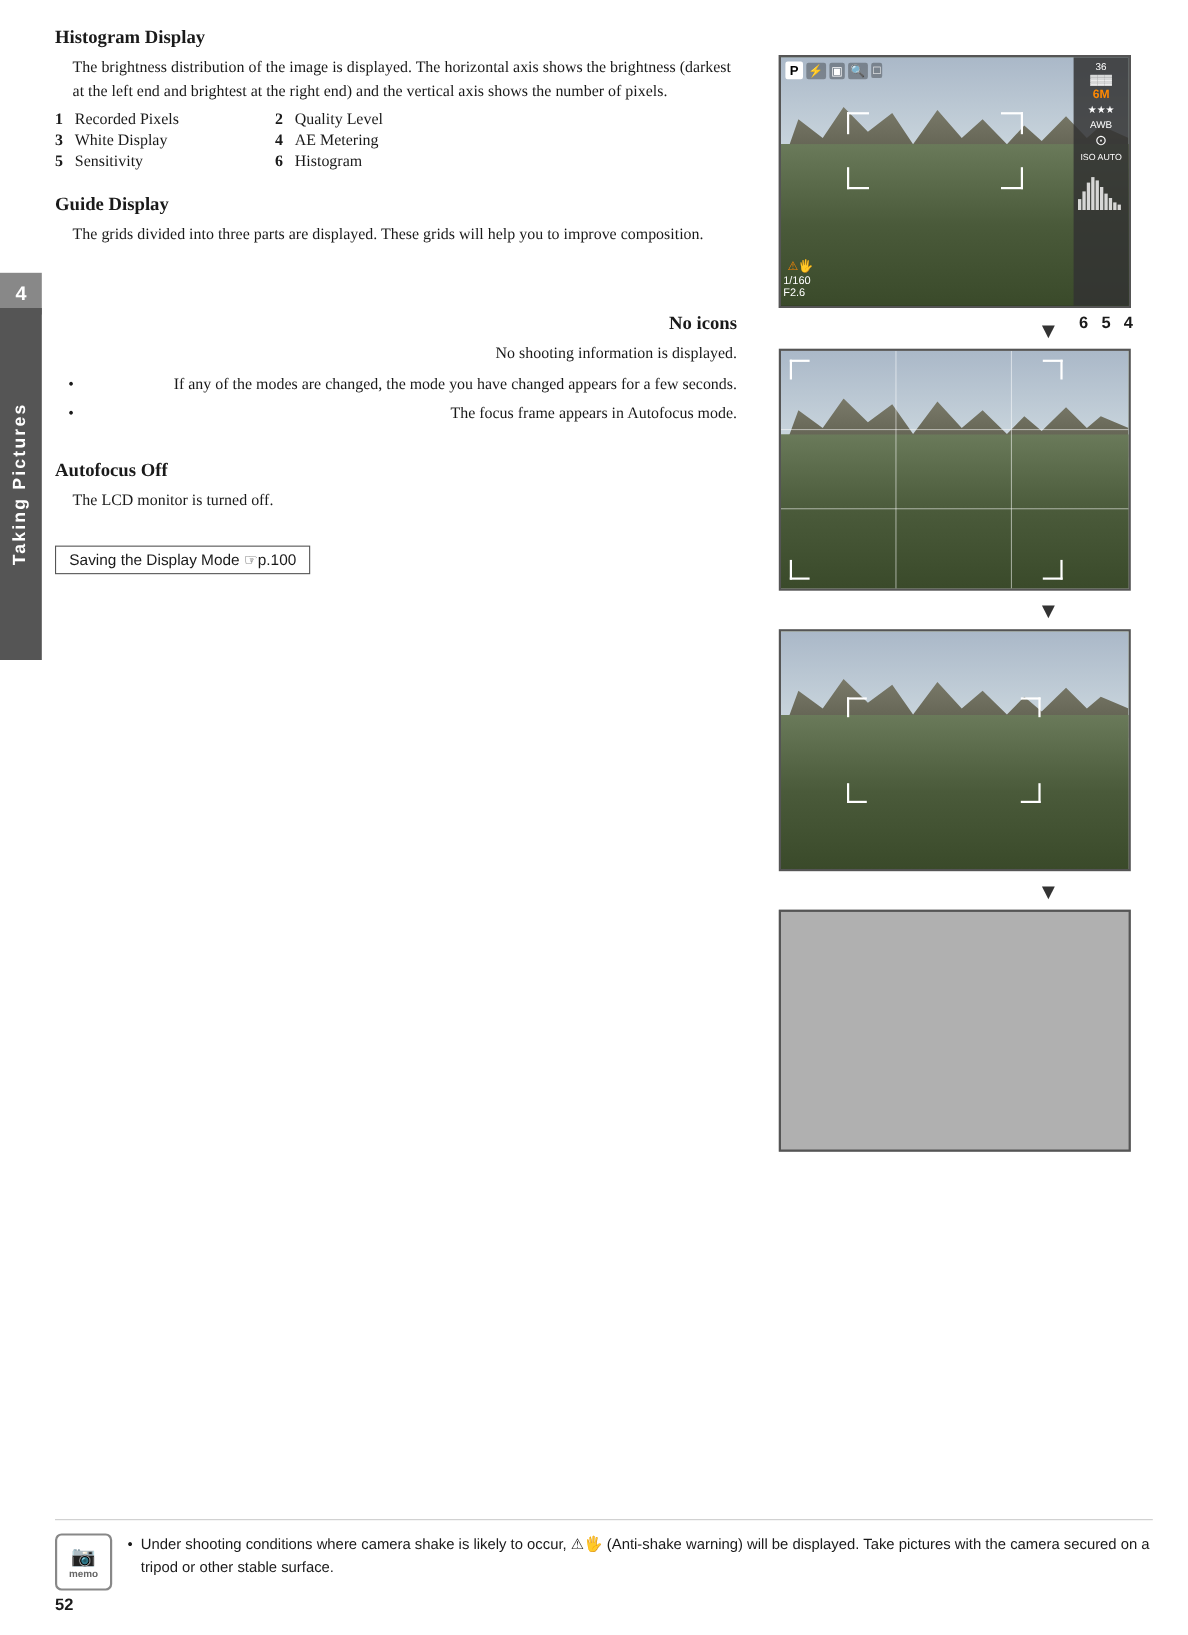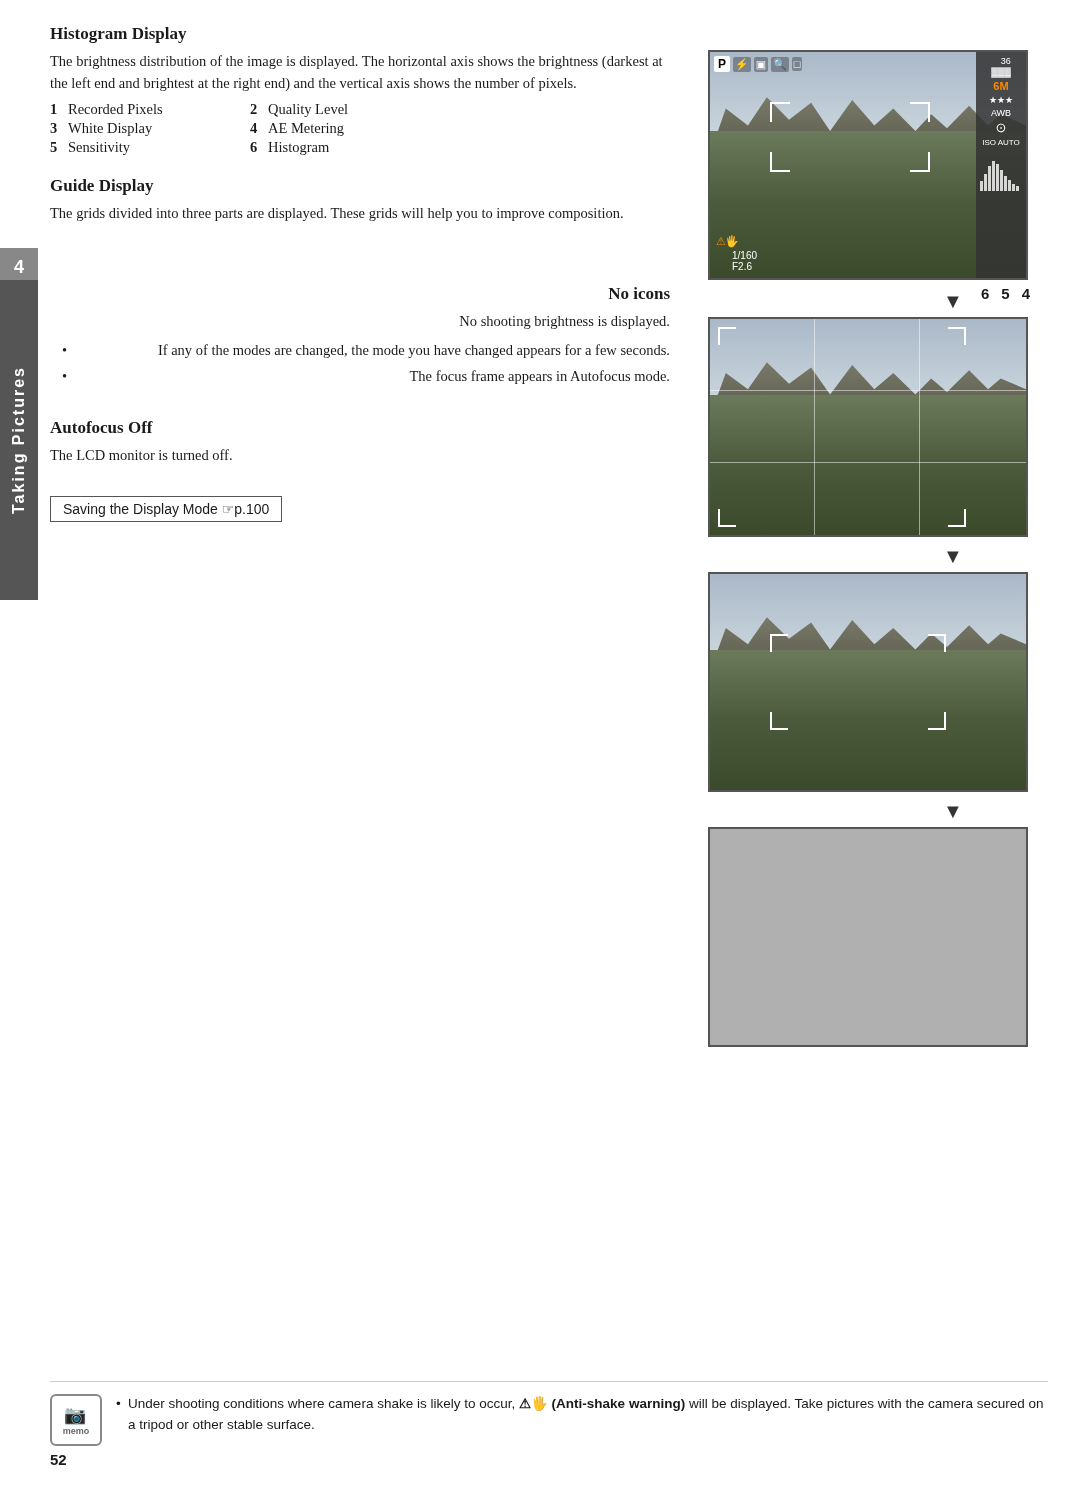--- a/index.html
+++ b/index.html
@@ -77,20 +77,21 @@
     h2 {
       font-size: 17px;
       font-weight: bold;
       margin-bottom: 6px;
     }
 
     p {
       font-size: 14.5px;
       line-height: 1.55;
       margin-bottom: 6px;
+      margin-left: 16px;
     }
 
     .item-list {
       margin: 6px 0 10px 0;
     }
     .item-row {
       display: flex;
       gap: 0;
       margin-bottom: 2px;
     }
@@ -164,28 +165,28 @@
       flex-direction: column;
       align-items: center;
       padding-top: 4px;
       gap: 2px;
       font-size: 9px;
       color: white;
     }
     .cam-right-val {
       color: white;
       font-size: 9px;
-      text-align: right;
+      text-align: center;
       line-height: 1.2;
     }
     .cam-right-val.orange { color: #ff8800; }
     .cam-bottom-left {
       position: absolute;
       bottom: 6px;
-      left: 22px;
+      left: 2px;
       color: white;
       font-size: 10px;
     }
     .cam-warning {
       position: absolute;
       bottom: 30px;
       left: 6px;
       color: #ff8800;
       font-size: 11px;
     }
@@ -353,21 +354,21 @@
       margin-bottom: 5px;
       padding-left: 12px;
       position: relative;
     }
     .memo-text ul li::before {
       content: '•';
       position: absolute;
       left: 0;
     }
     .memo-text .antishake {
-      font-weight: bold;
+      font-weight: normal;
     }
 
     
     .scene-sky {
       position: absolute;
       top: 0; left: 0; right: 0;
       height: 35%;
       background: linear-gradient(180deg, #aab8c8 0%, #c8d4dc 100%);
     }
     .scene-field {
@@ -439,21 +440,21 @@
 
   
   <div class="section" style="margin-top: 20px;">
     <h2>Guide Display</h2>
     <p>The grids divided into three parts are displayed. These grids will help you to improve composition.</p>
   </div>
 
   
   <div class="section" style="margin-top: 60px; text-align: right;">
     <h2>No icons</h2>
-    <p>No shooting brightness is displayed.</p>
+    <p>No shooting information is displayed.</p>
     <ul class="bullets">
       <li>If any of the modes are changed, the mode you have changed appears for a few seconds.</li>
       <li>The focus frame appears in Autofocus mode.</li>
     </ul>
   </div>
 
   
   <div class="section" style="margin-top: 30px;">
     <h2>Autofocus Off</h2>
     <p>The LCD monitor is turned off.</p>

